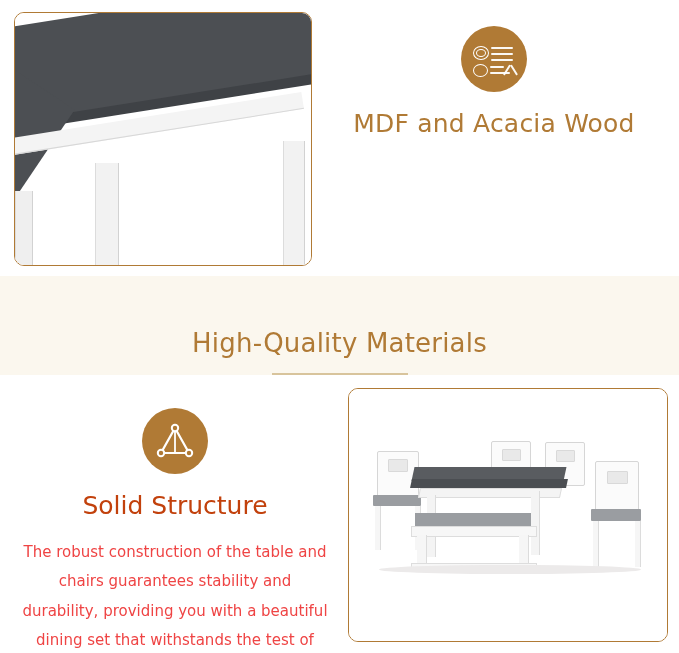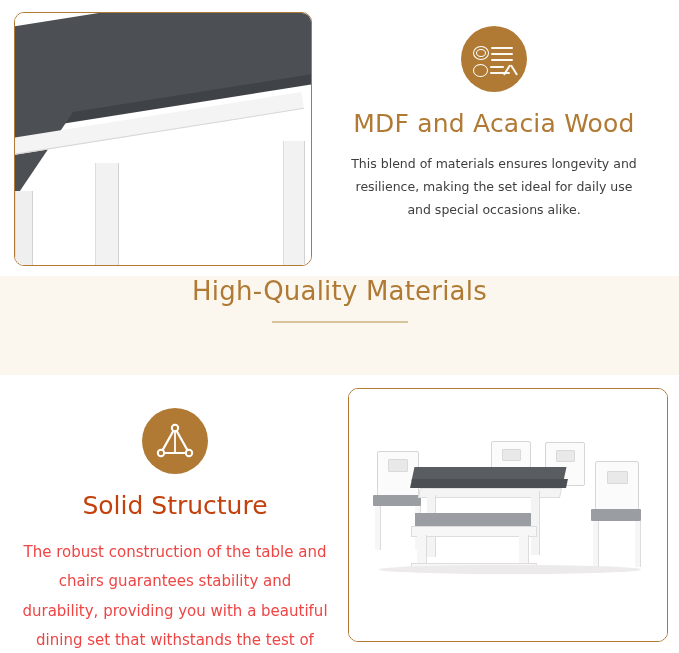--- a/index.html
+++ b/index.html
@@ -99,21 +99,21 @@
   
   .banner {
     position: absolute;
     left: 0; top: 276px;
     width: 679px;
     height: 99px;
     background: #fbf7ee;
     display: flex;
     flex-direction: column;
     align-items: center;
-    justify-content: flex-start;
+    justify-content: flex-end;
   }
   .banner-title {
     font-size: 26px;
     color: #b07a35;
     letter-spacing: 0.2px;
   }
   .banner-rule {
     width: 136px;
     height: 2px;
     background: #d8c49c;
@@ -236,21 +236,20 @@
         <div class="grain" style="left:30px; top:21px; width:22px; height:2px;"></div>
         <div class="grain" style="left:30px; top:27px; width:22px; height:2px;"></div>
         <div class="grain" style="left:30px; top:33px; width:22px; height:2px;"></div>
         <div class="grain-ring" style="left:12px; top:38px; width:13px; height:11px;"></div>
         <div class="grain" style="left:29px; top:40px; width:14px; height:2px;"></div>
         <div class="grain" style="left:29px; top:46px; width:20px; height:2px;"></div>
         <div class="grain" style="left:45px; top:38px; width:2px; height:12px; transform:rotate(32deg);"></div>
         <div class="grain" style="left:52px; top:38px; width:2px; height:12px; transform:rotate(-32deg);"></div>
       </div>
       <div class="headline">MDF and Acacia Wood</div>
-      <div class="body-copy">This blend of materials ensures longevity and resilience, making the set ideal for daily use and special occasions alike.</div>
     </div>
   </div>
 
   <div class="banner">
     <div class="banner-title">High-Quality Materials</div>
     <div class="banner-rule"></div>
   </div>
 
   <div class="bottom-section">
 

